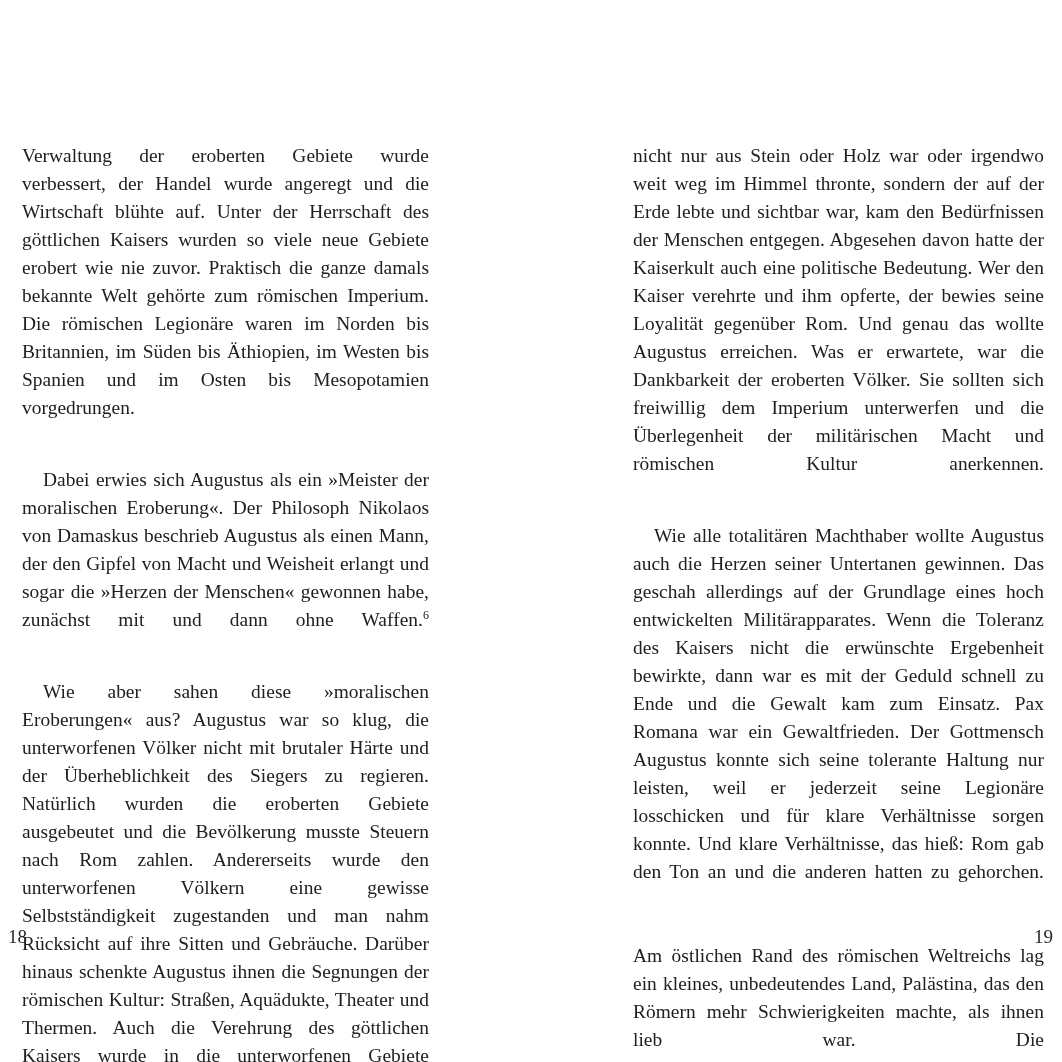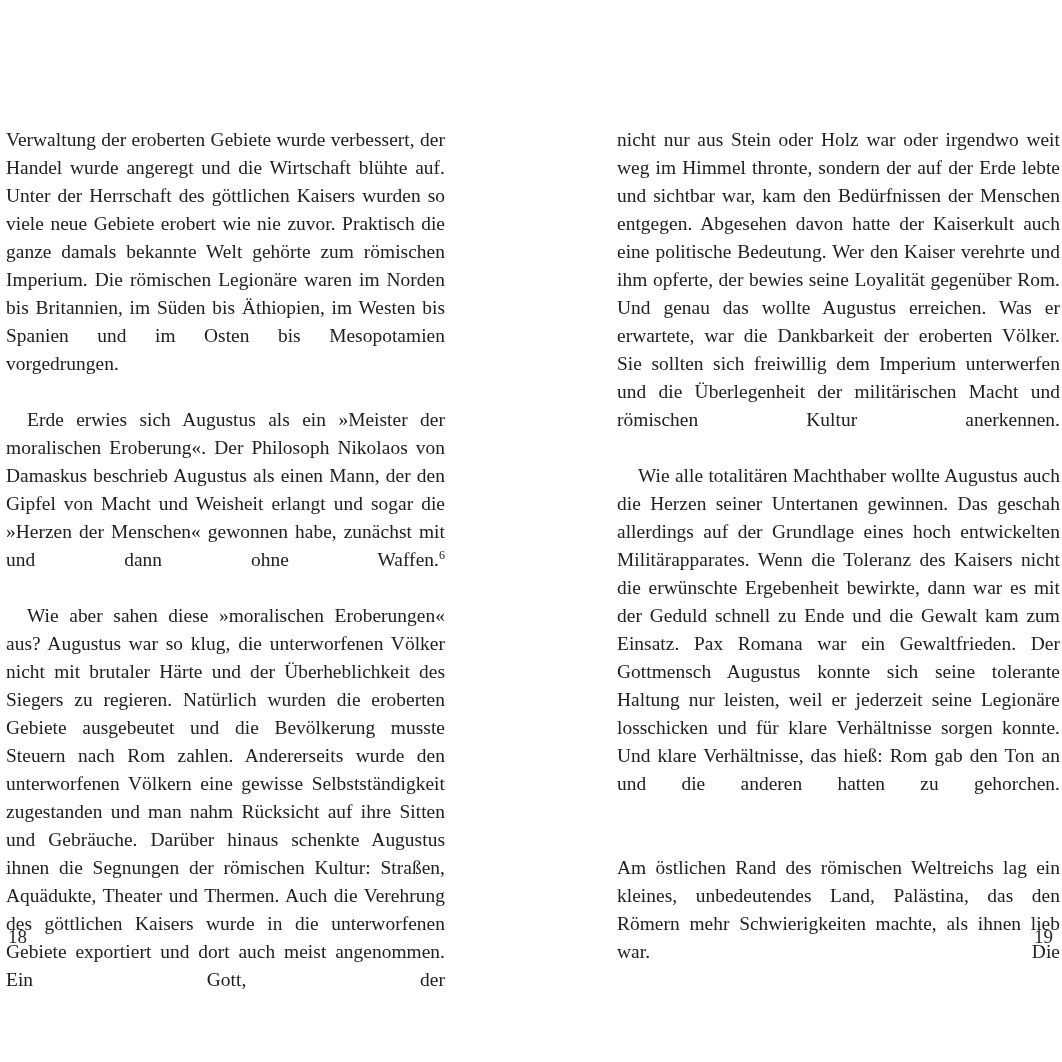--- a/index.html
+++ b/index.html
@@ -41,21 +41,21 @@
     padding-left: 6px;
     padding-right: 86px;
   }
 
   .column-right {
     padding-left: 86px;
     padding-right: 2px;
   }
 
   .para {
-    margin: 0;
+    margin: 16px;
     font-size: 19.4px;
     line-height: 28px;
     text-align: justify;
     text-justify: inter-word;
     color: #22201f;
     -webkit-hyphens: none;
     hyphens: none;
     letter-spacing: 0.05px;
     word-spacing: 0.2px;
   }
@@ -109,21 +109,21 @@
 </head>
 <body>
 
 <div class="page-spread">
 
   <div class="columns">
 
     <div class="column column-left">
       <p class="para continued">Verwaltung der eroberten Gebiete wurde verbessert, der Handel wurde angeregt und die Wirtschaft blühte auf. Unter der Herrschaft des göttlichen Kaisers wurden so viele neue Gebiete erobert wie nie zuvor. Praktisch die ganze damals bekannte Welt gehörte zum römischen Imperium. Die römischen Legionäre waren im Norden bis Britannien, im Süden bis Äthiopien, im Westen bis Spanien und im Osten bis Mesopotamien vorgedrungen.</p>
 
-      <p class="para indented"><span>Erde erwies sich Augustus als ein »Meister der moralischen Eroberung«. Der Philosoph Nikolaos von Damaskus beschrieb Augustus als einen Mann, der den Gipfel von Macht und Weisheit erlangt und sogar die »Herzen der Menschen« gewonnen habe, zunächst mit und dann ohne Waffen.</span><sup class="footnote-ref">6</sup></p>
+      <p class="para indented"><span>Dabei erwies sich Augustus als ein »Meister der moralischen Eroberung«. Der Philosoph Nikolaos von Damaskus beschrieb Augustus als einen Mann, der den Gipfel von Macht und Weisheit erlangt und sogar die »Herzen der Menschen« gewonnen habe, zunächst mit und dann ohne Waffen.</span><sup class="footnote-ref">6</sup></p>
 
       <p class="para indented">Wie aber sahen diese »moralischen Eroberungen« aus? Augustus war so klug, die unterworfenen Völker nicht mit brutaler Härte und der Überheblichkeit des Siegers zu regieren. Natürlich wurden die eroberten Gebiete ausgebeutet und die Bevölkerung musste Steuern nach Rom zahlen. Andererseits wurde den unterworfenen Völkern eine gewisse Selbstständigkeit zugestanden und man nahm Rücksicht auf ihre Sitten und Gebräuche. Darüber hinaus schenkte Augustus ihnen die Segnungen der römischen Kultur: Straßen, Aquädukte, Theater und Thermen. Auch die Verehrung des göttlichen Kaisers wurde in die unterworfenen Gebiete exportiert und dort auch meist angenommen. Ein Gott, der</p>
     </div>
 
     <div class="column column-right">
       <p class="para continued">nicht nur aus Stein oder Holz war oder irgendwo weit weg im Himmel thronte, sondern der auf der Erde lebte und sichtbar war, kam den Bedürfnissen der Menschen entgegen. Abgesehen davon hatte der Kaiserkult auch eine politische Bedeutung. Wer den Kaiser verehrte und ihm opferte, der bewies seine Loyalität gegenüber Rom. Und genau das wollte Augustus erreichen. Was er erwartete, war die Dankbarkeit der eroberten Völker. Sie sollten sich freiwillig dem Imperium unterwerfen und die Überlegenheit der militärischen Macht und römischen Kultur anerkennen.</p>
 
       <p class="para indented">Wie alle totalitären Machthaber wollte Augustus auch die Herzen seiner Untertanen gewinnen. Das geschah allerdings auf der Grundlage eines hoch entwickelten Militärapparates. Wenn die Toleranz des Kaisers nicht die erwünschte Ergebenheit bewirkte, dann war es mit der Geduld schnell zu Ende und die Gewalt kam zum Einsatz. Pax Romana war ein Gewaltfrieden. Der Gottmensch Augustus konnte sich seine tolerante Haltung nur leisten, weil er jederzeit seine Legionäre losschicken und für klare Verhältnisse sorgen konnte. Und klare Verhältnisse, das hieß: Rom gab den Ton an und die anderen hatten zu gehorchen.</p>
 
       <p class="para section-break">Am östlichen Rand des römischen Weltreichs lag ein kleines, unbedeutendes Land, Palästina, das den Römern mehr Schwierigkeiten machte, als ihnen lieb war. Die</p>

